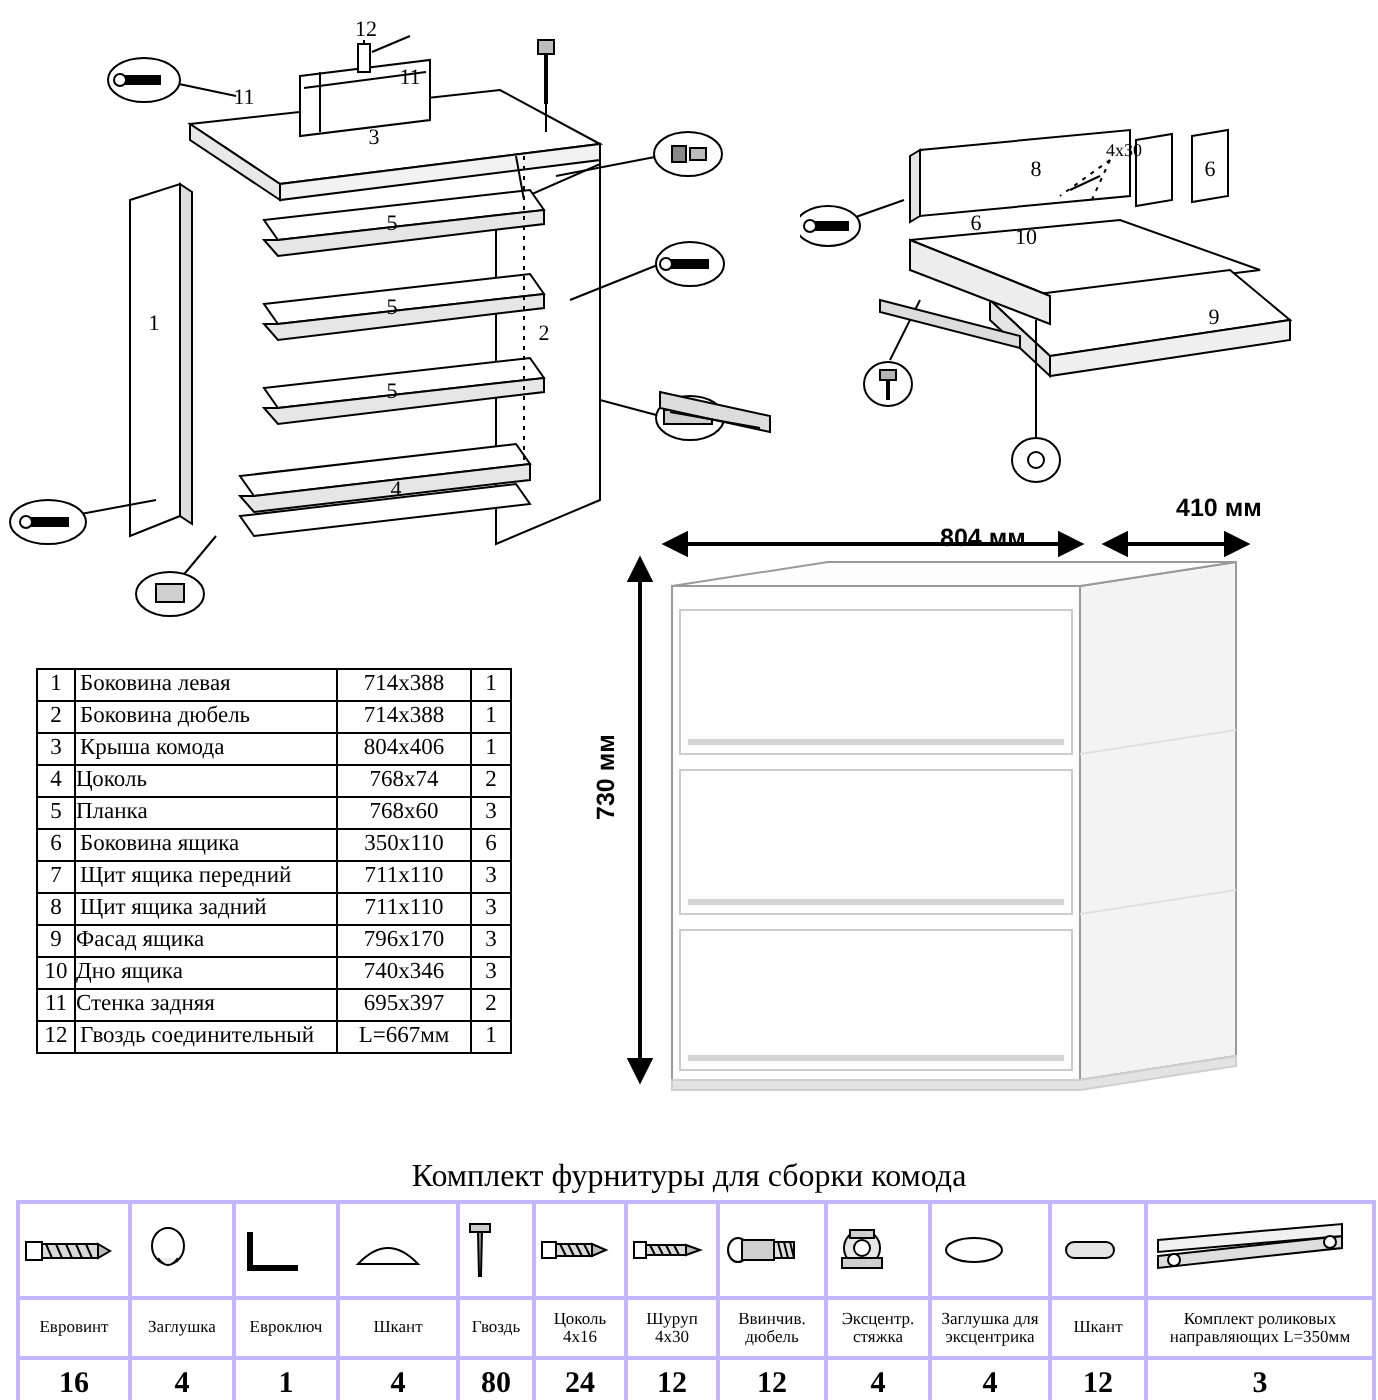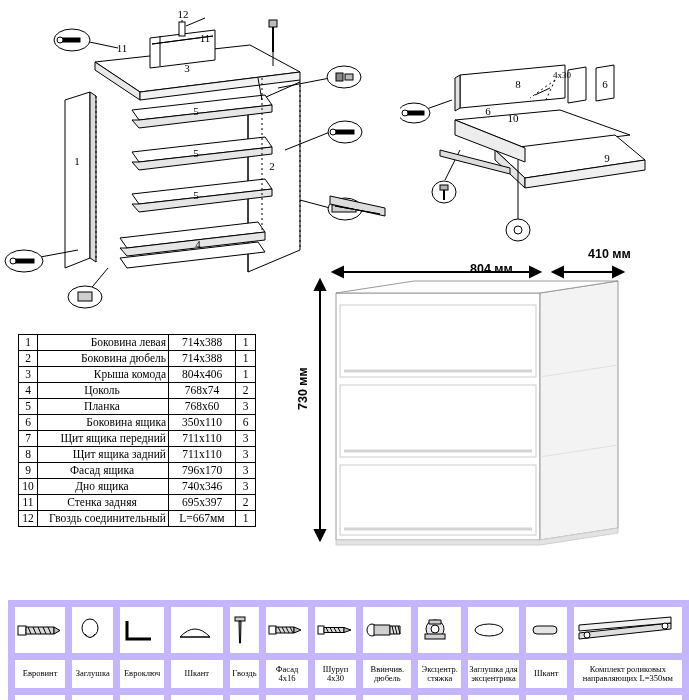--- a/index.html
+++ b/index.html
@@ -21,22 +21,22 @@
     font-family:"Liberation Serif", serif;
   }
   .parts-table td{
     border:1px solid #000;
     padding:0 2px;
     height:15px;
     line-height:15px;
     white-space:nowrap;
   }
   .pt-num{width:14px;text-align:center;}
-  .pt-name{width:126px;text-align:right;padding-left:3px;}
-  .pt-name.ind{text-align:center;padding-left:0;}
+  .pt-name{width:126px;text-align:left;padding-left:3px;}
+  .pt-name.ind{text-align:left;padding-left:0;}
   .pt-size{width:62px;text-align:center;font-family:Liberation Serif, serif;}
   .pt-qty{width:15px;text-align:center;}
 
   
   .dim-label{
     position:absolute;font-weight:bold;font-size:12.5px;
     font-family:"Liberation Sans", sans-serif;
   }
   #dim-width{left:430px;top:262px;margin-left:40px;}
   #dim-depth{left:588px;top:247px;}
@@ -50,21 +50,21 @@
     position:absolute;left:0;top:580px;width:689px;
     text-align:center;font-size:16px;
     font-family:"Liberation Serif", serif;
   }
   .kit-table{
     position:absolute;left:8px;top:600px;
     border-collapse:collapse;
     font-family:"Liberation Serif", serif;
   }
   .kit-table td{
-    border:7px solid #c4b5fd;
+    border:2px solid #c4b5fd;
     text-align:center;
     vertical-align:middle;
   }
   .kit-icon-cell{height:44px;}
   .kit-name-cell{height:26px;font-size:8.5px;line-height:9.5px;padding:1px;}
   .kit-qty-cell{height:22px;font-size:15px;font-weight:bold;}
 </style>
 </head>
 <body>
 
@@ -346,20 +346,21 @@
       <line x1="252" y1="212" x2="330" y2="200"></line>
     </g>
 
     <polygon points="48,295 252,295 330,283 330,288 252,300 48,300" fill="#e3e3e3" stroke="#cfcfcf"></polygon>
   </svg>
 
   <div class="dim-label" id="dim-width">804 мм</div>
   <div class="dim-label" id="dim-depth">410 мм</div>
   <div class="dim-label" id="dim-height">730 мм</div>
 
+  <div class="kit-title">Комплект фурнитуры для сборки комода</div>
 
   <table class="kit-table">
     <tbody>
 
       <tr>
         <td class="kit-icon-cell" style="width:52px">
           <svg width="46" height="30" viewBox="0 0 46 30">
             <rect x="2" y="11" width="8" height="9" fill="#fff" stroke="#000"></rect>
             <g stroke="#000" fill="#d8d8d8">
               <path d="M10 12 h28 v7 h-28 z"></path>
@@ -442,21 +443,21 @@
           </svg>
         </td>
       </tr>
 
       <tr>
         <td class="kit-name-cell">Евровинт</td>
         <td class="kit-name-cell">Заглушка</td>
         <td class="kit-name-cell">Евроключ</td>
         <td class="kit-name-cell">Шкант</td>
         <td class="kit-name-cell">Гвоздь</td>
-        <td class="kit-name-cell">Фасад 4х16</td>
+        <td class="kit-name-cell">Цоколь 4х16</td>
         <td class="kit-name-cell">Шуруп 4х30</td>
         <td class="kit-name-cell">Ввинчив. дюбель</td>
         <td class="kit-name-cell">Эксцентр. стяжка</td>
         <td class="kit-name-cell">Заглушка для эксцентрика</td>
         <td class="kit-name-cell">Шкант</td>
         <td class="kit-name-cell">Комплект роликовых направляющих L=350мм</td>
       </tr>
 
       <tr>
         <td class="kit-qty-cell">16</td>

